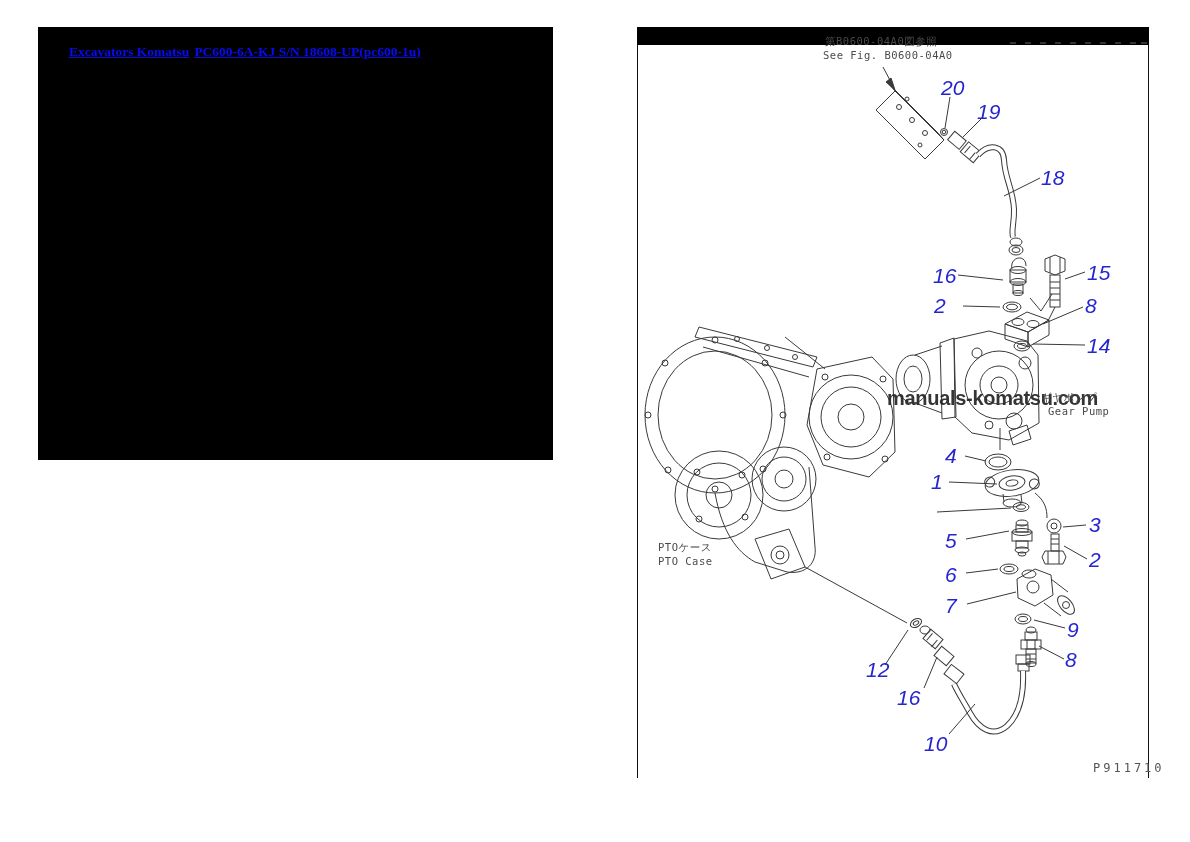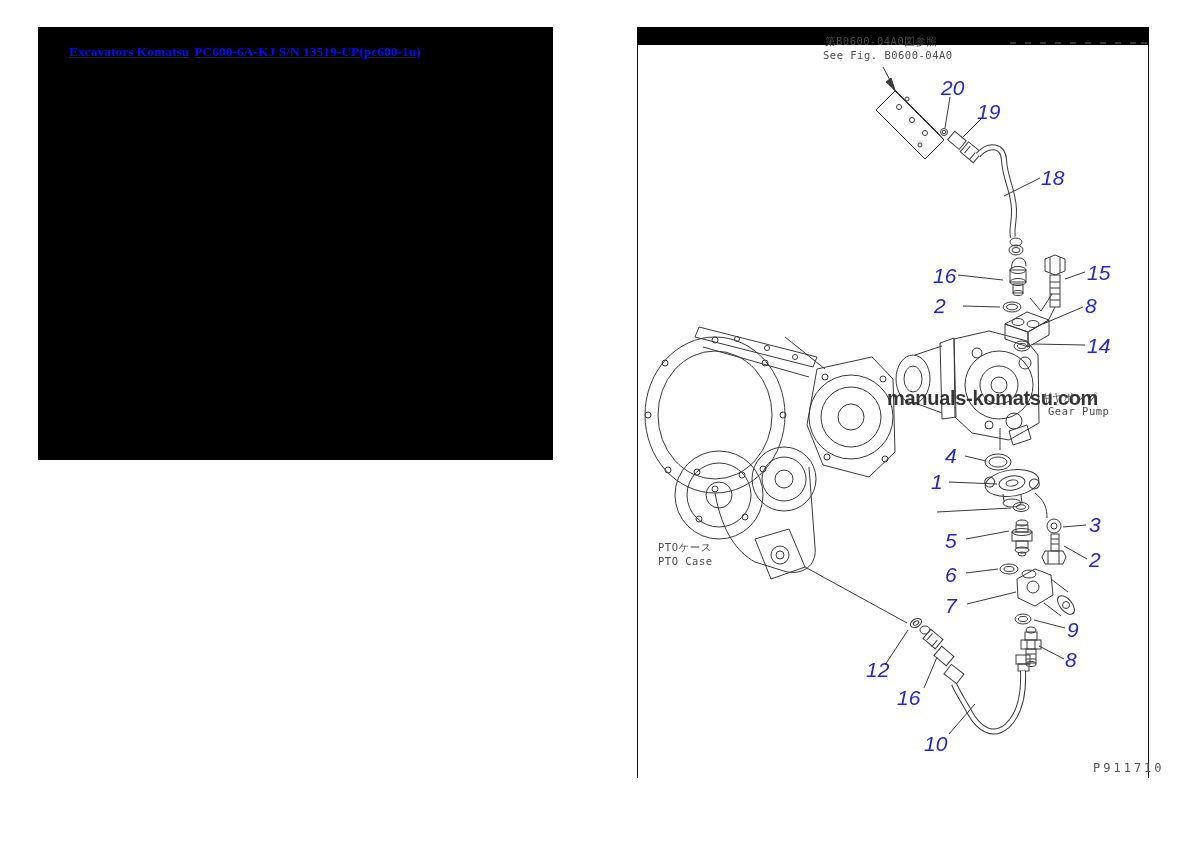--- a/index.html
+++ b/index.html
@@ -45,21 +45,21 @@
   .plate-code{
     position:absolute;left:456px;top:734px;color:#555;
     font-family:"DejaVu Sans Mono", monospace;font-size:12px;letter-spacing:3px;
   }
 </style>
 </head>
 <body>
 
 <div class="left-panel">
   <div class="links">
-    <a href="#">Excavators Komatsu</a><a href="#">PC600-6A-KJ S/N 13519-UP(pc600-1u)</a>
+    <a href="#">Excavators Komatsu</a><a href="#">PC600-6A-KJ S/N 18608-UP(pc600-1u)</a>
   </div>
 </div>
 
 <div class="diagram-panel">
   <div class="top-bar"></div>
   <div class="frame"></div>
 
   <svg width="512" height="751" viewBox="0 0 512 751">
     <g stroke="#3a3a3a" stroke-width="1" fill="none">
 

